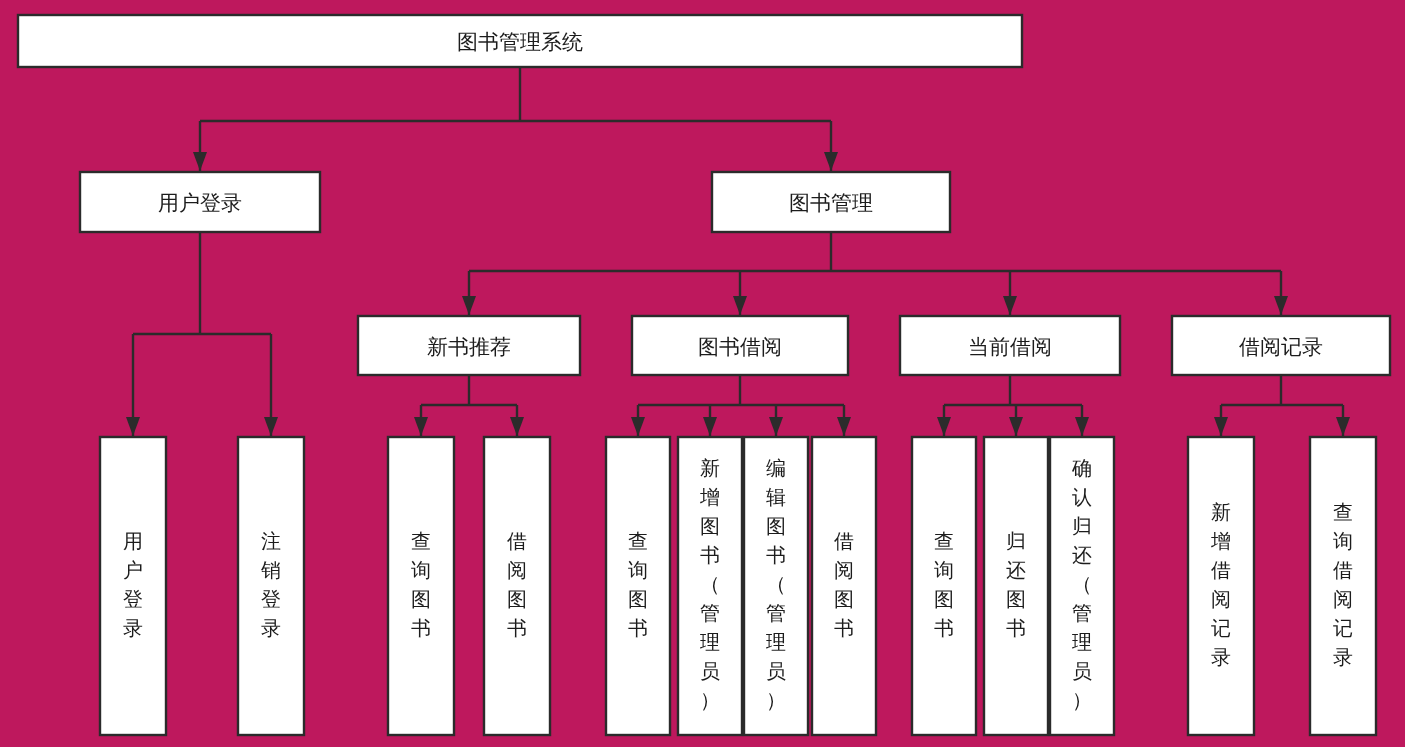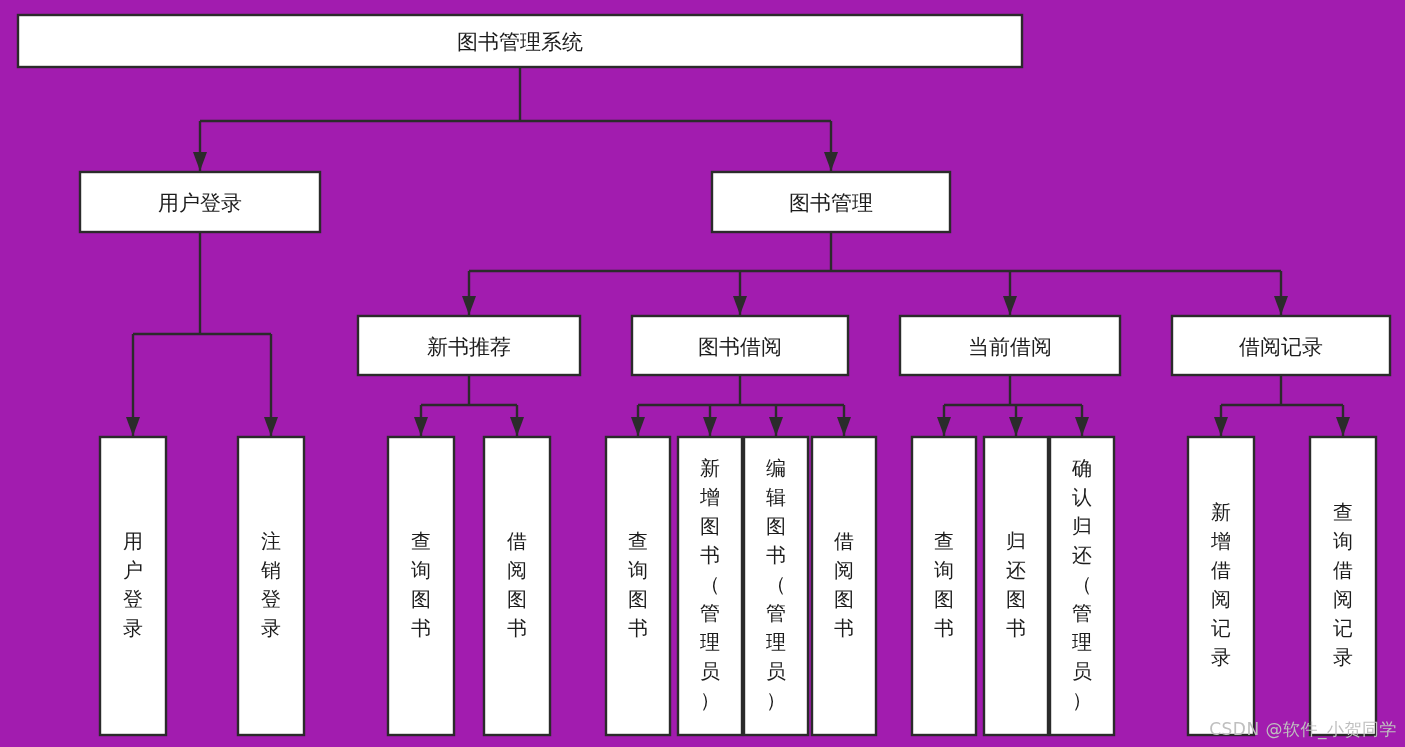--- a/index.html
+++ b/index.html
@@ -12,21 +12,21 @@
     font-family: "DejaVu Sans", "Liberation Sans", sans-serif;
     width: 1405px;
     height: 747px;
     position: relative;
     overflow: hidden;
   }
   #diagram-root {
     position: relative;
     width: 1405px;
     height: 747px;
-    background: #a21caf;
+    background: #be185d;
   }
   svg#flowchart {
     position: absolute;
     left: 0;
     top: 0;
     width: 1405px;
     height: 747px;
     display: block;
   }
   .node-box {
@@ -206,15 +206,14 @@
           <rect x="1188" y="437" width="66" height="298" class="node-box"></rect>
           <text x="1221" y="518.5" class="node-label-v"><tspan x="1221" dy="0">新</tspan><tspan x="1221" dy="29">增</tspan><tspan x="1221" dy="29">借</tspan><tspan x="1221" dy="29">阅</tspan><tspan x="1221" dy="29">记</tspan><tspan x="1221" dy="29">录</tspan></text>
         </g>
         <g>
           <rect x="1310" y="437" width="66" height="298" class="node-box"></rect>
           <text x="1343" y="518.5" class="node-label-v"><tspan x="1343" dy="0">查</tspan><tspan x="1343" dy="29">询</tspan><tspan x="1343" dy="29">借</tspan><tspan x="1343" dy="29">阅</tspan><tspan x="1343" dy="29">记</tspan><tspan x="1343" dy="29">录</tspan></text>
         </g>
       </g>
   </svg>
 
-  <div class="watermark-text">CSDN @软件_小贺同学</div>
 
 </div>
 
 </body></html>

